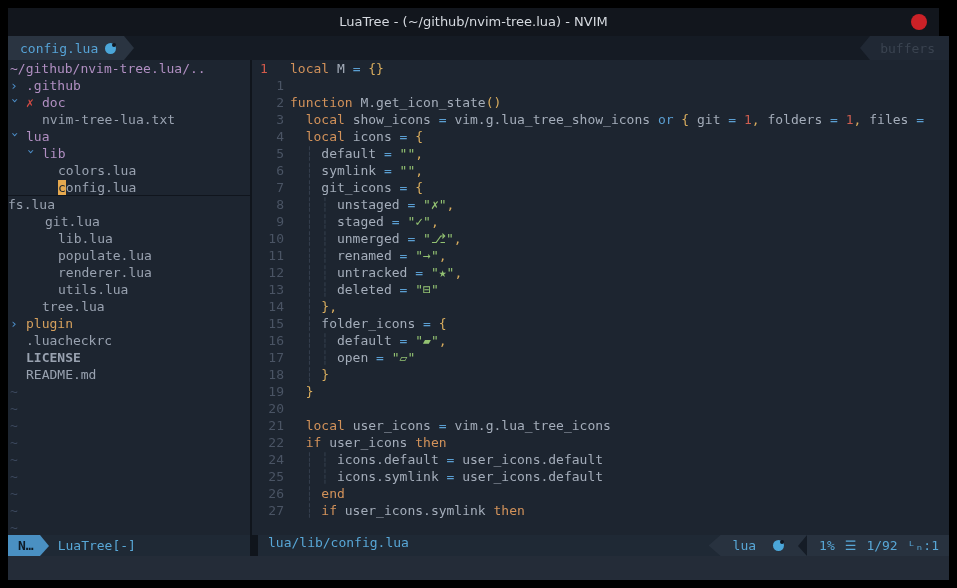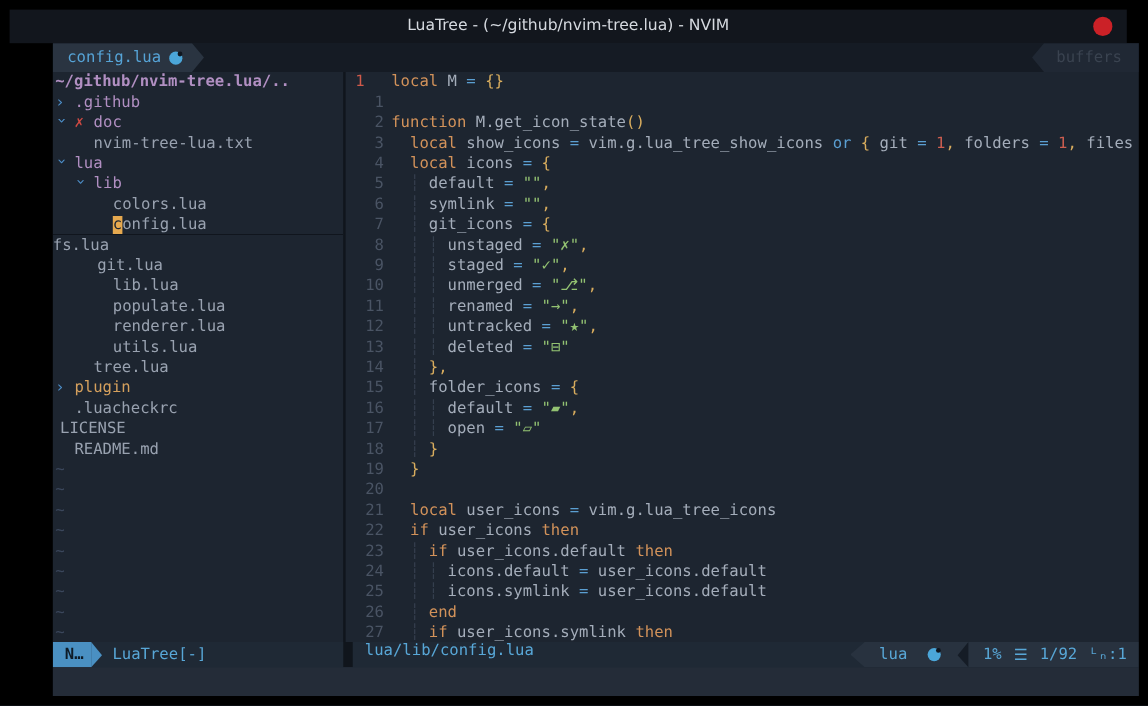--- a/index.html
+++ b/index.html
@@ -11,21 +11,21 @@
     --cursor-bg:#e6a94f; --sl-bg:#1f2935; --sl-cyan:#58a7d7; --mode-bg:#4a90c2; --mode-fg:#0e1b26;
     --chip-bg:#28323f; --notch:#151c26; --cmd-bg:#242c38; --tilde:#3b475c; --vsep:#10151c;
   }
   html,body{margin:0;padding:0;}
   body{width:957px;height:588px;background:var(--bg-frame);position:relative;overflow:hidden;
        font-family:"DejaVu Sans Mono", monospace;font-size:13px;}
   .titlebar{position:absolute;left:8px;right:18px;top:8px;height:28px;background:var(--bg-title);}
   .title-text{position:absolute;left:0;right:0;top:0;height:28px;line-height:28px;text-align:center;
        color:var(--fg-title);font-family:"DejaVu Sans", sans-serif;font-size:13px;}
   .close-btn{position:absolute;right:12px;top:6px;width:16px;height:16px;border-radius:50%;background:var(--red-btn);}
-  .main{position:absolute;left:8px;right:8px;top:36px;bottom:8px;background:var(--bg-main);overflow:hidden;margin-left:36px;}
+  .main{position:absolute;left:8px;right:8px;top:36px;bottom:8px;background:var(--bg-main);overflow:hidden;}
   
   .tabline{position:absolute;left:0;right:0;top:0;height:24px;background:var(--bg-tabline);}
   .tab{position:absolute;left:0;top:0;height:24px;background:var(--bg-tab);display:flex;align-items:center;
        padding:0 8px 0 12px;color:var(--fg-tab);}
   .tab::after{content:"";position:absolute;right:-10px;top:0;width:0;height:0;
        border-top:12px solid transparent;border-bottom:12px solid transparent;border-left:10px solid var(--bg-tab);}
   .lua-icon{display:inline-block;width:11px;height:11px;border-radius:50%;background:#4ba6d9;position:relative;margin-left:7px;}
   .lua-icon::after{content:"";position:absolute;right:0px;top:0px;width:4px;height:4px;border-radius:50%;background:#10161f;}
   .buffers-tab{position:absolute;right:0;top:0;height:24px;background:var(--bg-buffers);display:flex;align-items:center;
        padding:0 14px 0 10px;color:var(--fg-buffers);}
@@ -86,38 +86,38 @@
       <span>config.lua</span>
       <span class="lua-icon"></span>
     </div>
     <div class="buffers-tab">
       <span>buffers</span>
     </div>
   </div>
 
   <div class="workspace">
     <div class="tree-pane" id="tree-pane">
-        <div class="tree-row" style="padding-left: 2px; font-weight: bold;"><span class="t-root">~/github/nvim-tree.lua/..</span></div>
+        <div class="tree-row" style="padding-left: 2px;"><span class="t-root">~/github/nvim-tree.lua/..</span></div>
         <div class="tree-row" style="padding-left: 2px;"><span class="arrow">›</span><span class="t-dir">.github</span></div>
         <div class="tree-row" style="padding-left: 2px;"><span class="arrow open">›</span><span class="gitmark">✗</span><span class="t-dir">doc</span></div>
         <div class="tree-row" style="padding-left: 34px;"><span class="t-file">nvim-tree-lua.txt</span></div>
         <div class="tree-row" style="padding-left: 2px;"><span class="arrow open">›</span><span class="t-dir">lua</span></div>
         <div class="tree-row" style="padding-left: 18px;"><span class="arrow open">›</span><span class="t-dir">lib</span></div>
         <div class="tree-row" style="padding-left: 50px;"><span class="t-file">colors.lua</span></div>
         <div class="tree-row cursorline" style="padding-left: 50px;"><span class="t-file"><span class="cursor-block">c</span>onfig.lua</span></div>
         <div class="tree-row" style=""><span class="t-file">fs.lua</span></div>
         <div class="tree-row" style="padding-left: 37px;"><span class="t-file">git.lua</span></div>
         <div class="tree-row" style="padding-left: 50px;"><span class="t-file">lib.lua</span></div>
         <div class="tree-row" style="padding-left: 50px;"><span class="t-file">populate.lua</span></div>
         <div class="tree-row" style="padding-left: 50px;"><span class="t-file">renderer.lua</span></div>
         <div class="tree-row" style="padding-left: 50px;"><span class="t-file">utils.lua</span></div>
         <div class="tree-row" style="padding-left: 34px;"><span class="t-file">tree.lua</span></div>
         <div class="tree-row" style="padding-left: 2px;"><span class="arrow">›</span><span class="t-dirty">plugin</span></div>
         <div class="tree-row" style="padding-left: 18px;"><span class="t-file">.luacheckrc</span></div>
-        <div class="tree-row" style="padding-left: 6px;"><span class="t-file">LICENSE</span></div>
+        <div class="tree-row" style="padding-left: 18px; font-weight: bold;"><span class="t-file">LICENSE</span></div>
         <div class="tree-row" style="padding-left: 18px;"><span class="t-file">README.md</span></div>
         <div class="tree-row"><span class="tilde">~</span></div>
         <div class="tree-row"><span class="tilde">~</span></div>
         <div class="tree-row"><span class="tilde">~</span></div>
         <div class="tree-row"><span class="tilde">~</span></div>
         <div class="tree-row"><span class="tilde">~</span></div>
         <div class="tree-row"><span class="tilde">~</span></div>
         <div class="tree-row"><span class="tilde">~</span></div>
         <div class="tree-row"><span class="tilde">~</span></div>
         <div class="tree-row"><span class="tilde">~</span></div>
@@ -140,21 +140,20 @@
         <div class="code-row"><span class="lnum">13</span><span class="code-text"><span class="tk-guide">  ┆ ┆ </span><span class="tk-id">deleted </span><span class="tk-op">= </span><span class="tk-str">"⊟"</span></span></div>
         <div class="code-row"><span class="lnum">14</span><span class="code-text"><span class="tk-guide">  ┆ </span><span class="tk-br">},</span></span></div>
         <div class="code-row"><span class="lnum">15</span><span class="code-text"><span class="tk-guide">  ┆ </span><span class="tk-id">folder_icons </span><span class="tk-op">= </span><span class="tk-br">{</span></span></div>
         <div class="code-row"><span class="lnum">16</span><span class="code-text"><span class="tk-guide">  ┆ ┆ </span><span class="tk-id">default </span><span class="tk-op">= </span><span class="tk-str">"▰"</span><span class="tk-br">,</span></span></div>
         <div class="code-row"><span class="lnum">17</span><span class="code-text"><span class="tk-guide">  ┆ ┆ </span><span class="tk-id">open </span><span class="tk-op">= </span><span class="tk-str">"▱"</span></span></div>
         <div class="code-row"><span class="lnum">18</span><span class="code-text"><span class="tk-guide">  ┆ </span><span class="tk-br">}</span></span></div>
         <div class="code-row"><span class="lnum">19</span><span class="code-text"><span class="tk-br">  }</span></span></div>
         <div class="code-row"><span class="lnum">20</span><span class="code-text"></span></div>
         <div class="code-row"><span class="lnum">21</span><span class="code-text"><span class="tk-kw">  local </span><span class="tk-id">user_icons </span><span class="tk-op">= </span><span class="tk-id">vim.g.lua_tree_icons</span></span></div>
         <div class="code-row"><span class="lnum">22</span><span class="code-text"><span class="tk-kw">  if </span><span class="tk-id">user_icons </span><span class="tk-kw">then</span></span></div>
-        <div class="code-row"><span class="lnum">23</span><span class="code-text"><span class="tk-guide">  ┆ </span><span class="tk-kw">if </span><span class="tk-id">user_icons.default </span><span class="tk-kw">then</span></span></div>
         <div class="code-row"><span class="lnum">24</span><span class="code-text"><span class="tk-guide">  ┆ ┆ </span><span class="tk-id">icons.default </span><span class="tk-op">= </span><span class="tk-id">user_icons.default</span></span></div>
         <div class="code-row"><span class="lnum">25</span><span class="code-text"><span class="tk-guide">  ┆ ┆ </span><span class="tk-id">icons.symlink </span><span class="tk-op">= </span><span class="tk-id">user_icons.default</span></span></div>
         <div class="code-row"><span class="lnum">26</span><span class="code-text"><span class="tk-guide">  ┆ </span><span class="tk-kw">end</span></span></div>
         <div class="code-row"><span class="lnum">27</span><span class="code-text"><span class="tk-guide">  ┆ </span><span class="tk-kw">if </span><span class="tk-id">user_icons.symlink </span><span class="tk-kw">then</span></span></div>
       </div>
   </div>
 
   <div class="statusline">
     <div class="sl-tree">
       <div class="mode-chip">

